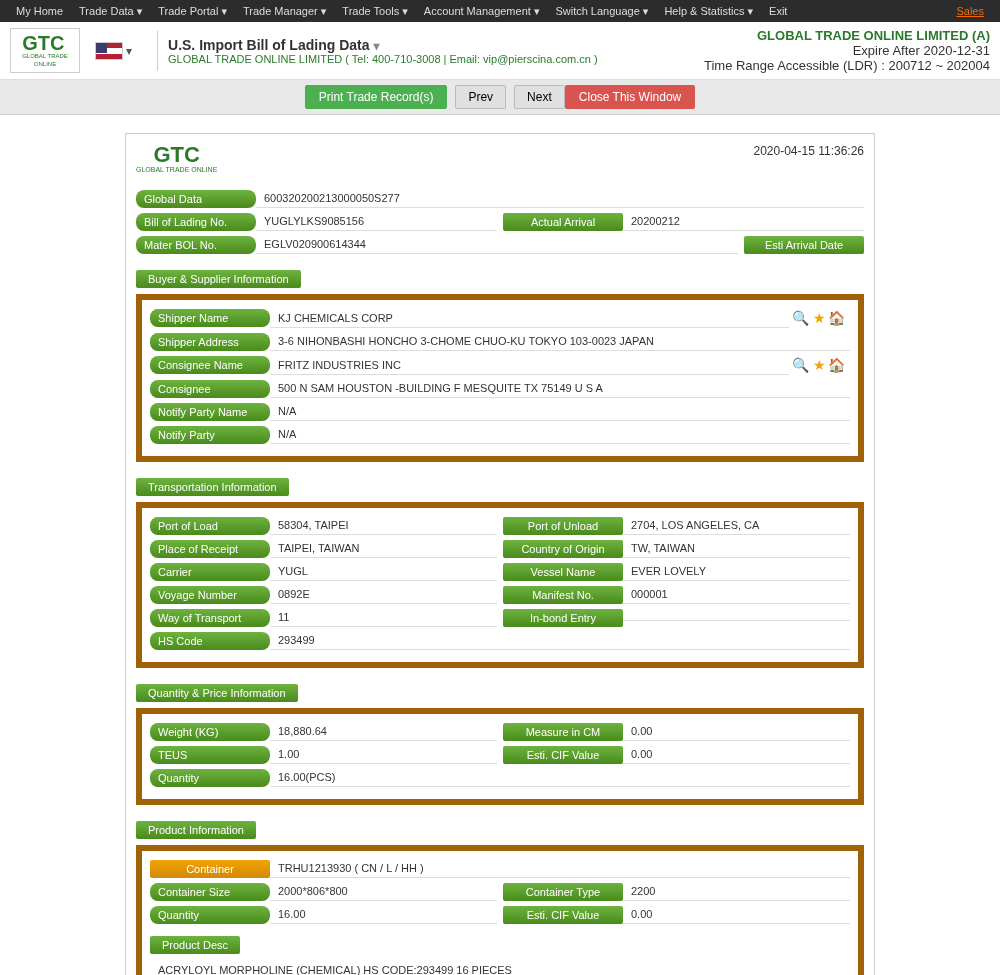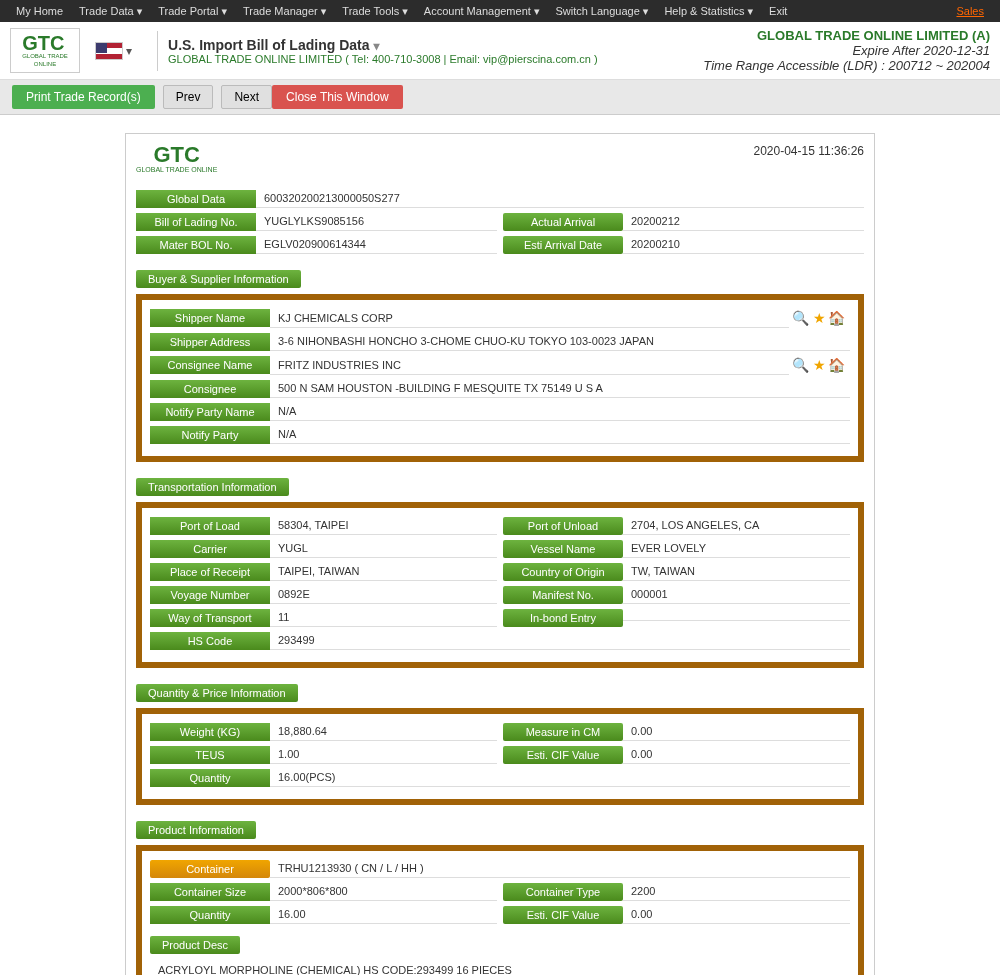--- a/index.html
+++ b/index.html
@@ -15,41 +15,41 @@
     .logo-area { display: flex; align-items: center; gap: 5px; }
     .logo-box { width: 70px; height: 45px; background: #fff; border: 1px solid #ccc; display: flex; align-items: center; justify-content: center; }
     .flag-area { display: flex; align-items: center; gap: 3px; margin: 0 10px; }
     .flag { width: 28px; height: 18px; background: linear-gradient(to bottom, #b22234 33%, #fff 33%, #fff 66%, #b22234 66%); border: 1px solid #ccc; position: relative; overflow: hidden; }
     .flag-canton { position: absolute; top: 0; left: 0; width: 11px; height: 10px; background: #3c3b6e; }
     .header-title { flex: 1; }
     .header-title .main-title { font-size: 14px; font-weight: bold; color: #333; }
     .header-title .sub-info { font-size: 11px; color: #2a7a2a; }
     .header-right { text-align: right; font-size: 13px; }
     .header-right .company-name { color: #2a7a2a; font-weight: bold; }
-    .header-right .expire { color: #333; font-style: italic; }
-
-    
-    .toolbar { background: #e8e8e8; display: flex; align-items: center; justify-content: flex-start; padding: 5px 12px; border-bottom: 1px solid #ccc; }
+    .header-right .expire { color: #333; }
+
+    
+    .toolbar { background: #e8e8e8; display: flex; align-items: center; justify-content: center; padding: 5px 12px; border-bottom: 1px solid #ccc; }
     .toolbar-left { display: flex; gap: 8px; align-items: center; }
     .btn-print { background: #4caf50; color: #fff; border: none; padding: 5px 14px; cursor: pointer; font-size: 12px; border-radius: 2px; }
     .btn-nav { background: #e0e0e0; border: 1px solid #bbb; padding: 4px 12px; cursor: pointer; font-size: 12px; border-radius: 2px; }
     .btn-close { background: #d9534f; color: #fff; border: none; padding: 5px 14px; cursor: pointer; font-size: 12px; border-radius: 2px; }
 
     
     .main-content { background: #fff; margin: 0 auto; padding: 10px; }
     .record-card { background: #fff; border: 1px solid #ccc; margin: 8px auto; max-width: 750px; padding: 10px; }
 
     
     .record-header { display: flex; justify-content: space-between; align-items: flex-start; margin-bottom: 10px; padding-bottom: 5px; }
     .record-logo { display: flex; flex-direction: column; align-items: center; }
     .record-datetime { font-size: 12px; color: #333; text-align: right; }
 
     
     .info-row { display: flex; align-items: center; margin-bottom: 4px; }
-    .info-row .label { background: linear-gradient(to bottom, #6db33f, #4a8a1c); color: #fff; padding: 3px 8px; font-size: 11px; border-radius: 0; min-width: 120px; text-align: center; }
+    .info-row .label { background: linear-gradient(to bottom, #6db33f, #4a8a1c); color: #fff; padding: 3px 8px; font-size: 11px; border-radius: 8px; min-width: 120px; text-align: left; }
     .info-row .value { flex: 1; padding: 3px 8px; font-size: 11px; border-bottom: 1px solid #ddd; color: #333; }
     .info-row .label2 { background: linear-gradient(to bottom, #6db33f, #4a8a1c); color: #fff; padding: 3px 8px; font-size: 11px; border-radius: 2px; min-width: 120px; text-align: center; margin-left: 6px; }
     .info-row .value2 { flex: 1; padding: 3px 8px; font-size: 11px; border-bottom: 1px solid #ddd; color: #333; }
 
     
     .section-header { background: linear-gradient(to bottom, #6db33f, #4a8a1c); color: #fff; display: inline-block; padding: 3px 12px; border-radius: 2px; font-size: 11px; margin: 8px 0 6px 0; }
     .section-box { border: 6px solid #a16207; padding: 8px; margin-bottom: 8px; }
 
     
     .shipper-row { display: flex; align-items: center; }
@@ -142,21 +142,20 @@
       <div class="label">Bill of Lading No.</div>
       <div class="value">YUGLYLKS9085156</div>
       <div class="label2">Actual Arrival</div>
       <div class="value2">20200212</div>
     </div>
 
     <div class="info-row">
       <div class="label">Mater BOL No.</div>
       <div class="value">EGLV020900614344</div>
       <div class="label2">Esti Arrival Date</div>
-      <div class="value2">20200210</div>
     </div>
 
     <div style="margin-top:8px;">
       <div class="section-header">Buyer &amp; Supplier Information</div>
       <div class="section-box">
 
         <div class="info-row shipper-row">
           <div class="label">Shipper Name</div>
           <div class="value">KJ CHEMICALS CORP</div>
           <div class="shipper-icons">
@@ -203,34 +202,34 @@
       <div class="section-box">
 
         <div class="info-row">
           <div class="label">Port of Load</div>
           <div class="value">58304, TAIPEI</div>
           <div class="label2">Port of Unload</div>
           <div class="value2">2704, LOS ANGELES, CA</div>
         </div>
 
         <div class="info-row">
+          <div class="label">Place of Receipt</div>
+          <div class="value">TAIPEI, TAIWAN</div>
+          <div class="label2">Country of Origin</div>
+          <div class="value2">TW, TAIWAN</div>
+        </div>
+
+        <div class="info-row">
           <div class="label">Carrier</div>
           <div class="value">YUGL</div>
           <div class="label2">Vessel Name</div>
           <div class="value2">EVER LOVELY</div>
         </div>
 
         <div class="info-row">
-          <div class="label">Place of Receipt</div>
-          <div class="value">TAIPEI, TAIWAN</div>
-          <div class="label2">Country of Origin</div>
-          <div class="value2">TW, TAIWAN</div>
-        </div>
-
-        <div class="info-row">
           <div class="label">Voyage Number</div>
           <div class="value">0892E</div>
           <div class="label2">Manifest No.</div>
           <div class="value2">000001</div>
         </div>
 
         <div class="info-row">
           <div class="label">Way of Transport</div>
           <div class="value">11</div>
           <div class="label2">In-bond Entry</div>

